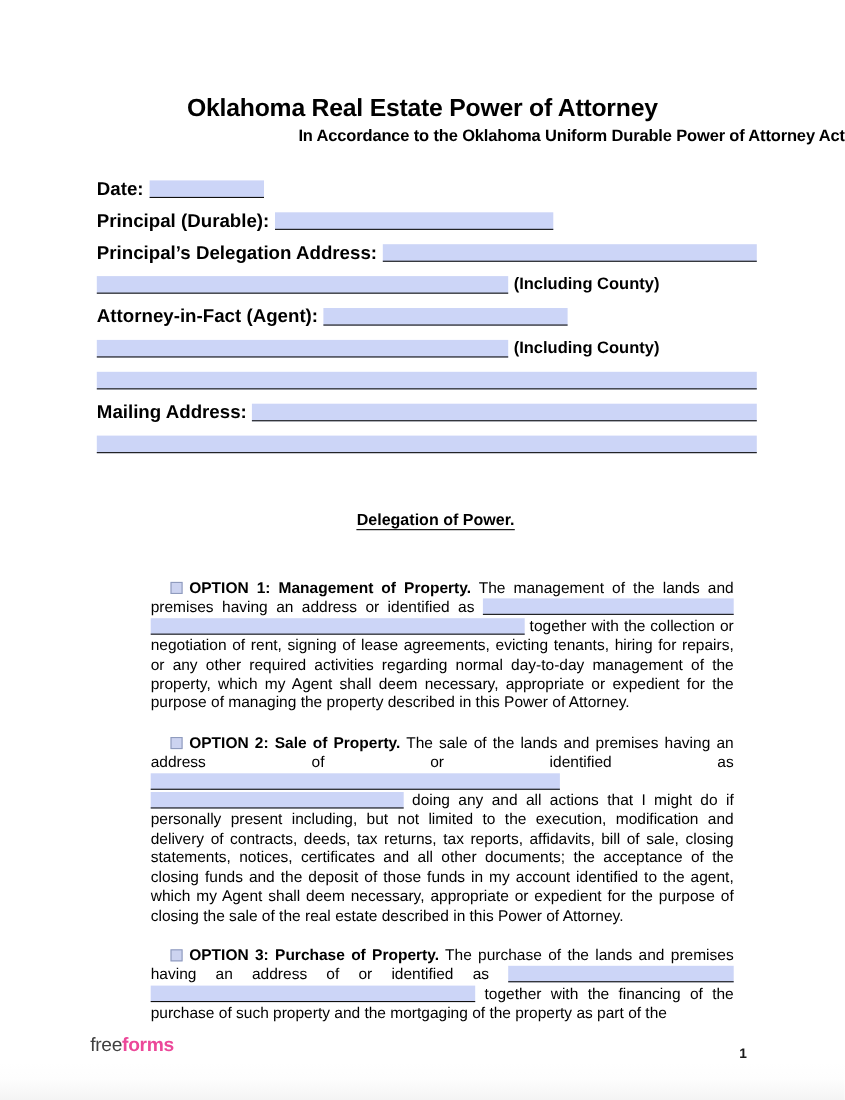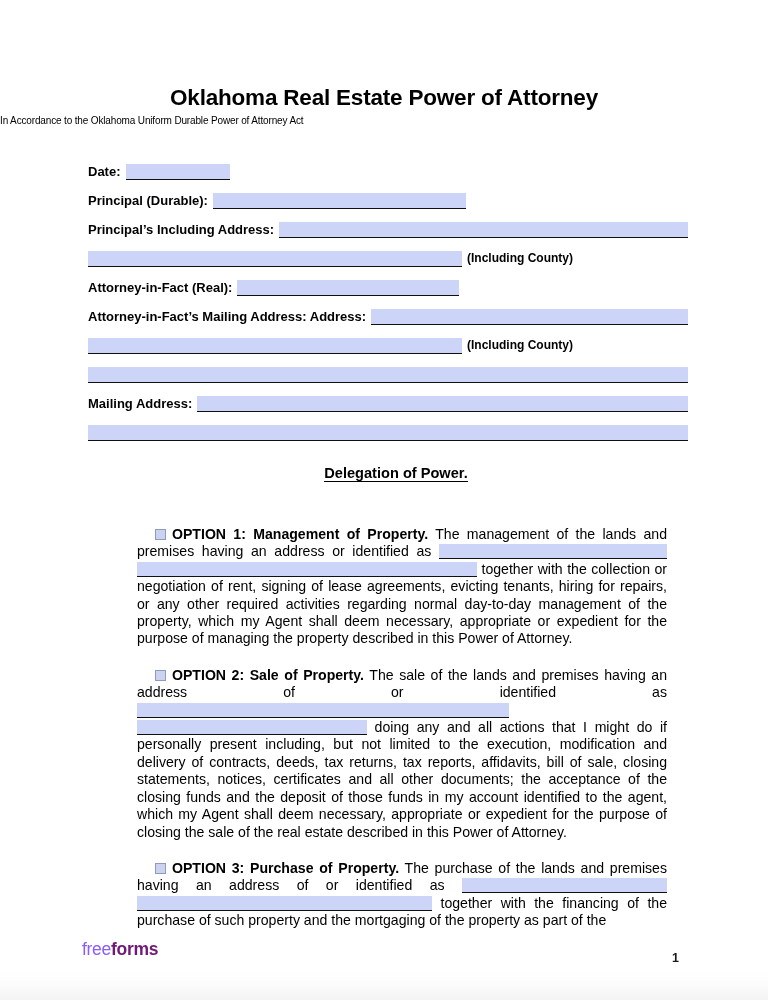--- a/index.html
+++ b/index.html
@@ -47,23 +47,23 @@
   .doc-title {
     text-align: center;
     font-size: 22.5px;
     font-weight: bold;
     letter-spacing: -0.2px;
     margin: 0;
     padding-top: 86px;
     line-height: 1.05;
   }
   .doc-subtitle {
-    text-align: left;
-    font-size: 10px;
-    font-weight: normal;
+    text-align: right;
+    font-size: 15px;
+    font-weight: bold;
     margin: 0;
     padding-top: 5px;
     letter-spacing: -0.15px;
   }
 
   
   .form-block {
     position: absolute;
     left: 88px;
     top: 160px;
@@ -72,29 +72,29 @@
   .form-row {
     display: flex;
     align-items: flex-end;
     height: 20px;
     margin-bottom: 9px;
     font-size: 14.4px;
     white-space: nowrap;
   }
   .form-label {
     font-weight: bold;
-    font-size: 13px;
+    font-size: 17px;
     line-height: 17px;
     padding-right: 5px;
     flex: 0 0 auto;
     margin-top: 24px;
   }
   .note {
     font-weight: bold;
-    font-size: 12px;
+    font-size: 15px;
     line-height: 17px;
     padding-left: 5px;
     flex: 0 0 auto;
   }
   .fill {
     background: #ccd5f7;
     border-bottom: 1.6px solid #10100f;
     height: 15px;
     flex: 0 0 auto;
     align-self: flex-end;
@@ -159,22 +159,22 @@
 
   
   .footer-logo {
     position: absolute;
     left: 82px;
     top: 939px;
     font-size: 17.5px;
     letter-spacing: -0.3px;
     font-weight: bold;
   }
-  .logo-free { color: #8b5cf6; font-weight: normal; }
-  .logo-forms { color: #701a75; font-weight: bold; }
+  .logo-free { color: #404040; font-weight: normal; }
+  .logo-forms { color: #ec4899; font-weight: bold; }
 
   .page-number {
     position: absolute;
     left: 672px;
     top: 951px;
     font-size: 12.5px;
     font-weight: bold;
     color: #1a1a1a;
   }
 </style>
@@ -194,38 +194,34 @@
         <span class="form-label">Date:</span>
         <span class="fill" style="width:104px"></span>
       </div>
 
       <div class="form-row">
         <span class="form-label">Principal (Durable):</span>
         <span class="fill" style="width:253px"></span>
       </div>
 
       <div class="form-row">
-        <span class="form-label">Principal’s Including Address:</span>
+        <span class="form-label">Principal’s Delegation Address:</span>
         <span class="fill grow"></span>
       </div>
 
       <div class="form-row">
         <span class="fill" style="width:374px"></span>
         <span class="note">(Including County)</span>
       </div>
 
       <div class="form-row">
-        <span class="form-label">Attorney-in-Fact (Real):</span>
+        <span class="form-label">Attorney-in-Fact (Agent):</span>
         <span class="fill" style="width:222px"></span>
       </div>
 
-      <div class="form-row">
-        <span class="form-label">Attorney-in-Fact’s Mailing Address: Address:</span>
-        <span class="fill grow"></span>
-      </div>
 
       <div class="form-row">
         <span class="fill" style="width:374px"></span>
         <span class="note">(Including County)</span>
       </div>
 
 
       <div class="form-row">
         <span class="fill grow"></span>
       </div>

